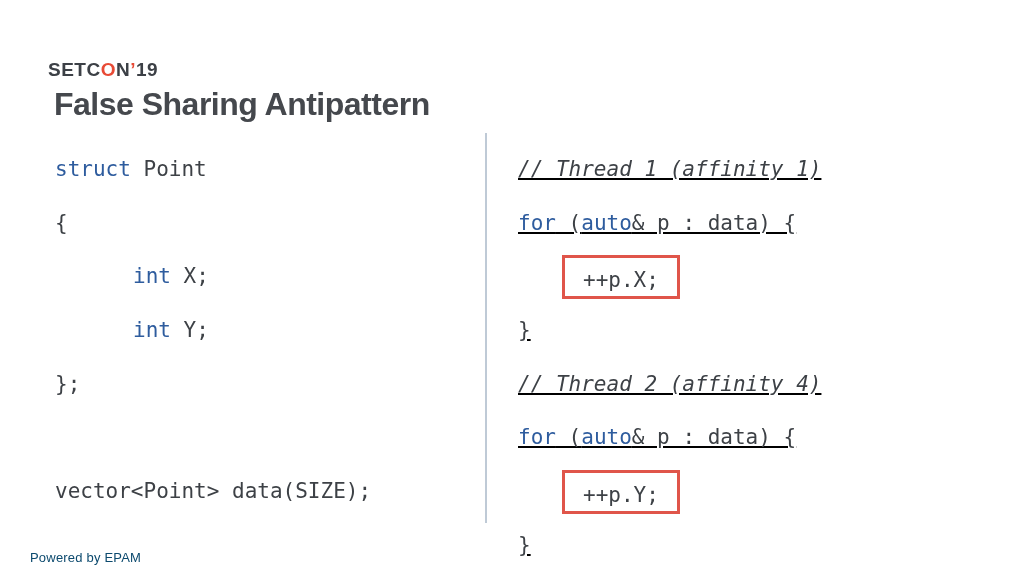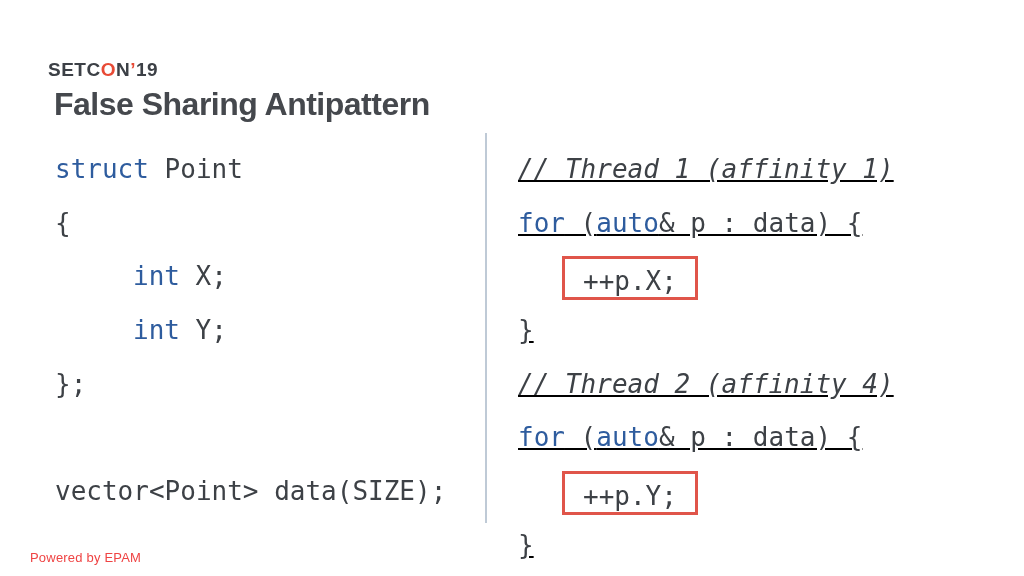--- a/index.html
+++ b/index.html
@@ -30,21 +30,21 @@
     font-weight:700;
     font-size:32px;
     letter-spacing:-0.5px;
     color:#45484d;
     white-space:nowrap;
   }
 
   .code-col {
     position:absolute; top:143px;
     font-family:"DejaVu Sans Mono", "Liberation Mono", monospace;
-    font-size:26px;
+    font-size:21px;
     white-space:pre;
   }
   #code-left  { left:55px;  width:420px; }
   #code-right { left:518px; width:460px;text-decoration:underline; }
 
   .code-line {
     height:53.7px;
     line-height:53.7px;
     white-space:pre;
   }
@@ -84,13 +84,13 @@
 </div>
 
 <h1 class="title" style="color: rgb(69, 72, 77); text-align: right;">False Sharing Antipattern</h1>
 
 <div class="code-col" id="code-left"><div class="code-line"><span style="color: rgb(46, 92, 158);">struct</span><span style="color: rgb(61, 65, 70);"> Point</span></div><div class="code-line"><span style="color: rgb(61, 65, 70);">{</span></div><div class="code-line indent"><span style="color: rgb(46, 92, 158);">int</span><span style="color: rgb(61, 65, 70);"> X;</span></div><div class="code-line indent"><span style="color: rgb(46, 92, 158);">int</span><span style="color: rgb(61, 65, 70);"> Y;</span></div><div class="code-line"><span style="color: rgb(61, 65, 70);">};</span></div><div class="code-line">&nbsp;</div><div class="code-line"><span style="color: rgb(61, 65, 70);">vector&lt;Point&gt; data(SIZE);</span></div></div>
 
 <div class="divider" style="background: rgb(191, 202, 214);"></div>
 
 <div class="code-col" id="code-right"><div class="code-line comment"><span style="color: rgb(61, 65, 70);">// Thread 1 (affinity 1)</span></div><div class="code-line"><span style="color: rgb(46, 92, 158);">for</span><span style="color: rgb(61, 65, 70);"> (</span><span style="color: rgb(46, 92, 158);">auto</span><span style="color: rgb(61, 65, 70);">&amp; p : data) {</span></div><div class="code-line"><span class="hl-box" style="border-color: rgb(224, 85, 74);"><span style="color: rgb(61, 65, 70);">++p.X;</span></span></div><div class="code-line"><span style="color: rgb(61, 65, 70);">}</span></div><div class="code-line comment"><span style="color: rgb(61, 65, 70);">// Thread 2 (affinity 4)</span></div><div class="code-line"><span style="color: rgb(46, 92, 158);">for</span><span style="color: rgb(61, 65, 70);"> (</span><span style="color: rgb(46, 92, 158);">auto</span><span style="color: rgb(61, 65, 70);">&amp; p : data) {</span></div><div class="code-line"><span class="hl-box" style="border-color: rgb(224, 85, 74);"><span style="color: rgb(61, 65, 70);">++p.Y;</span></span></div><div class="code-line"><span style="color: rgb(61, 65, 70);">}</span></div></div>
 
-<div class="footer" style="color: #ef4444;">Powered by EPAM</div>
+<div class="footer" style="color: #0c4a6e;">Powered by EPAM</div>
 
 </body></html>

